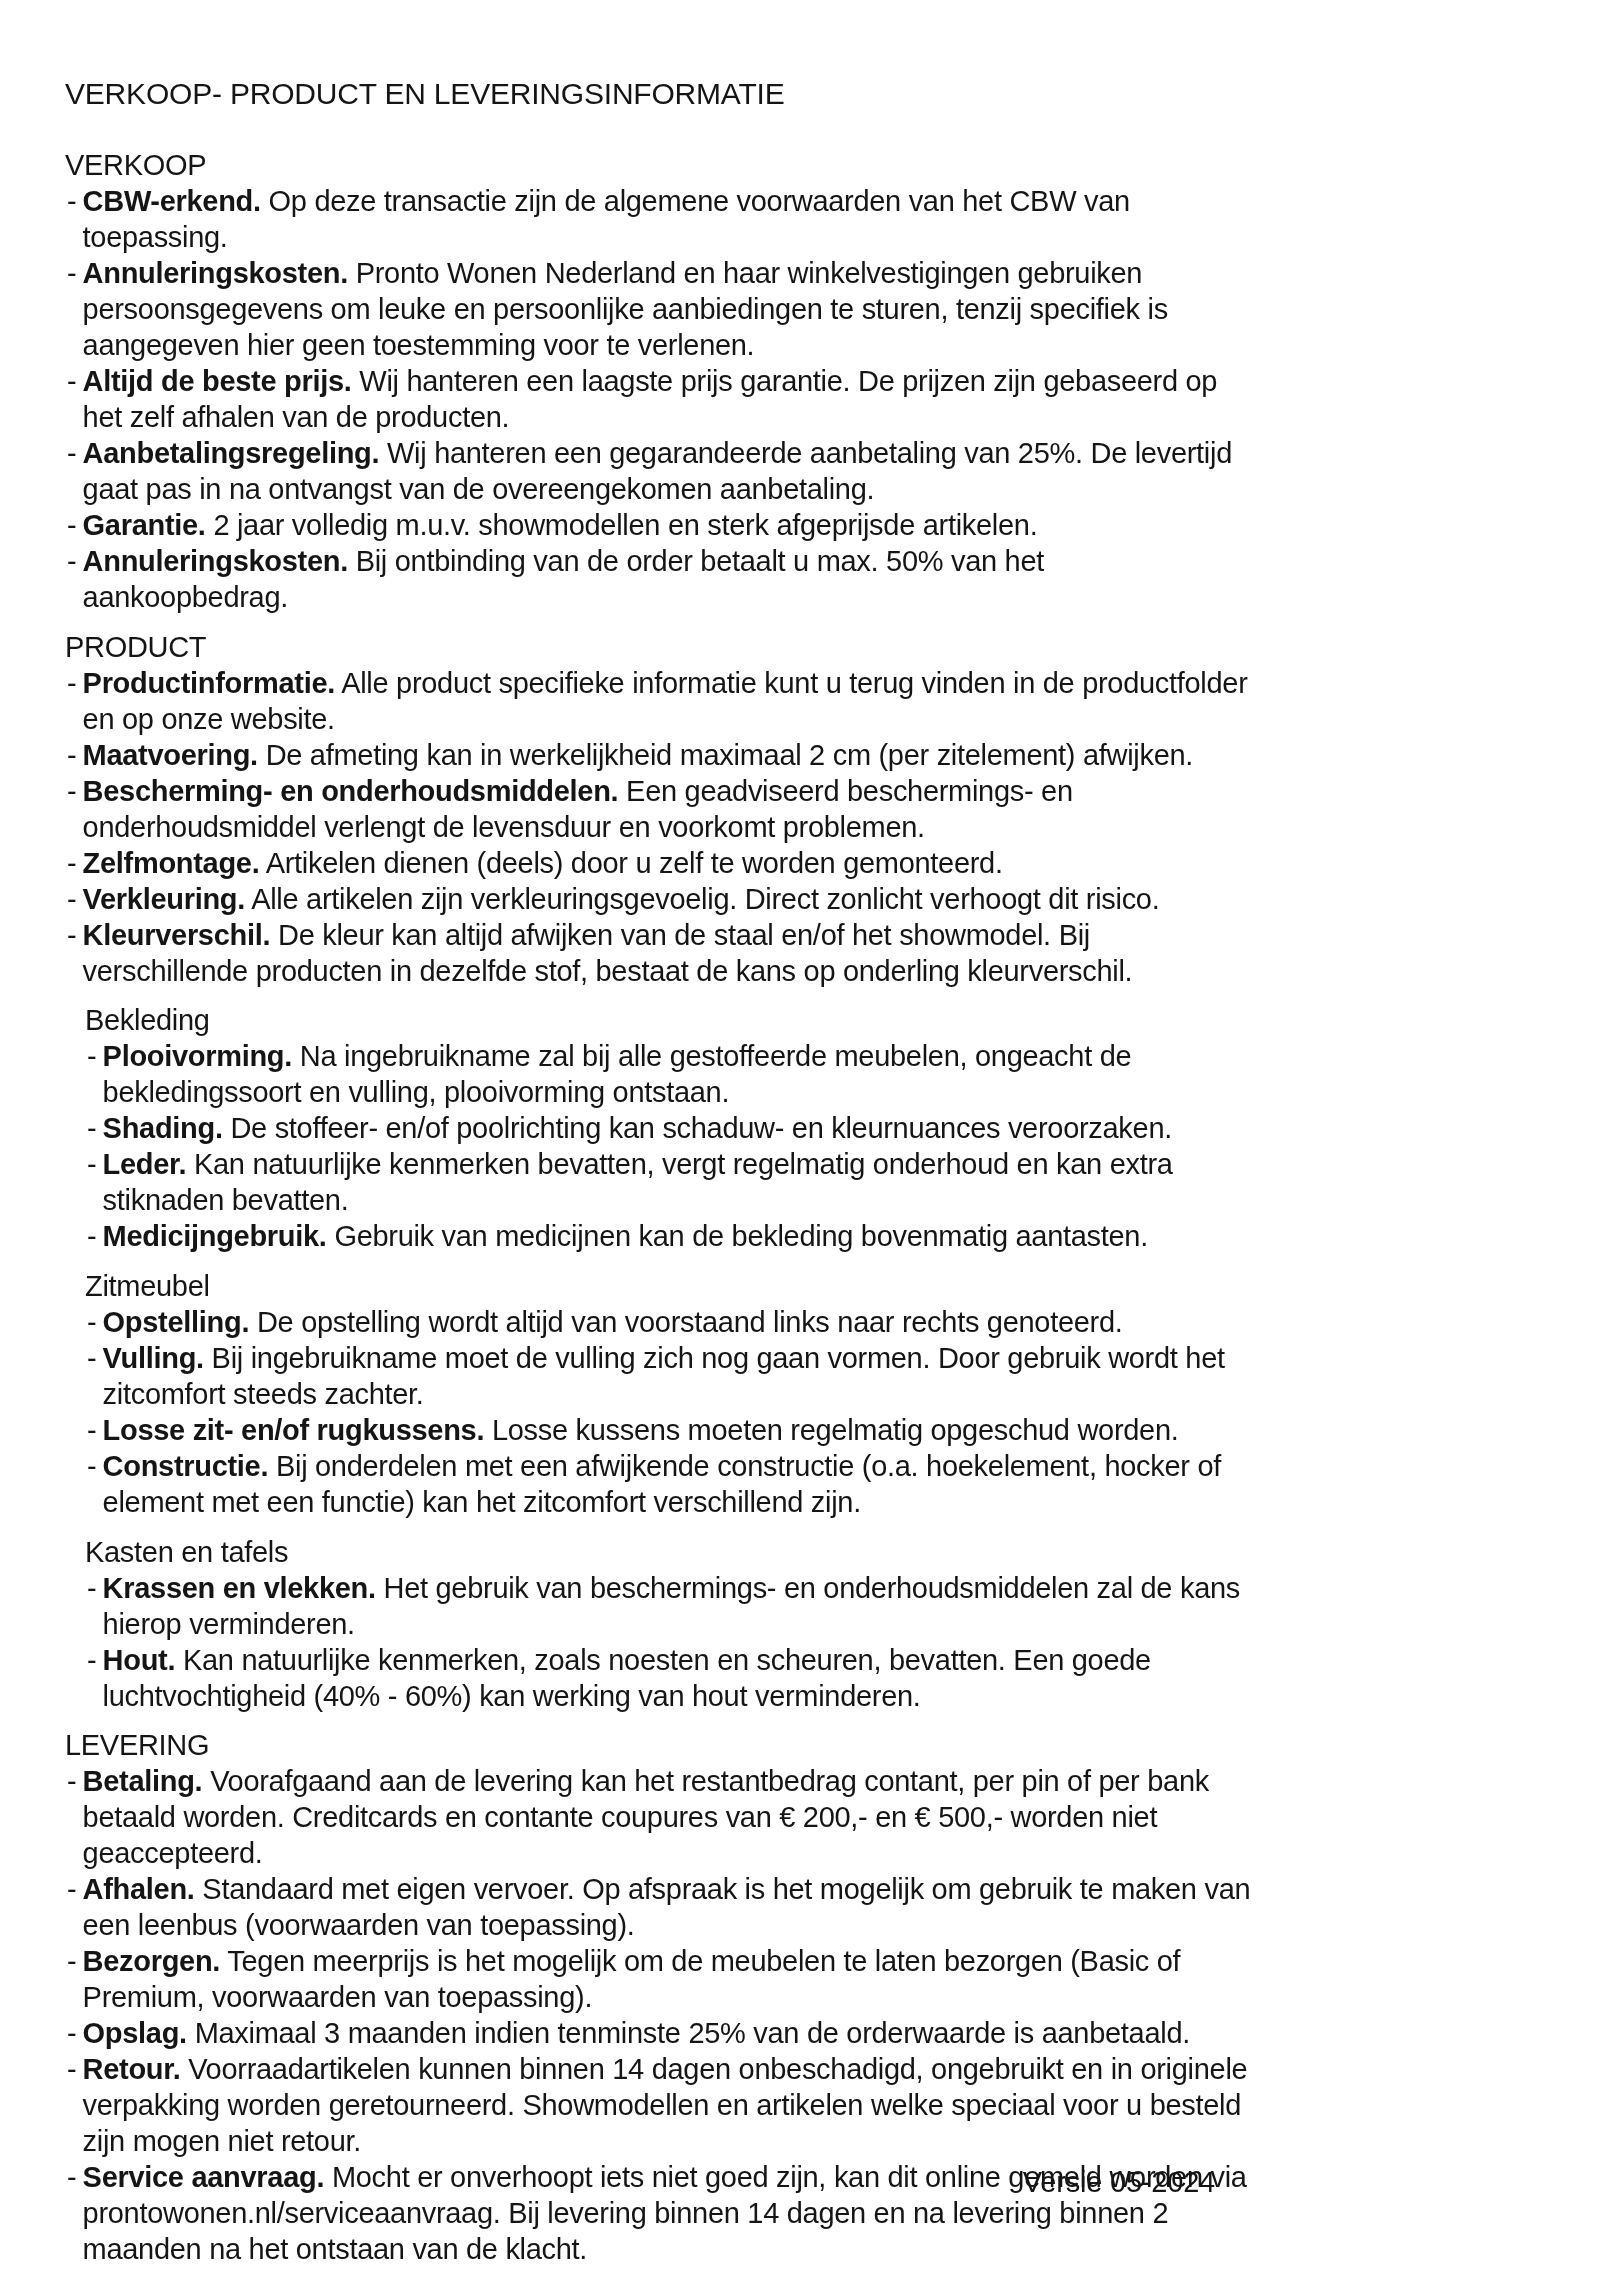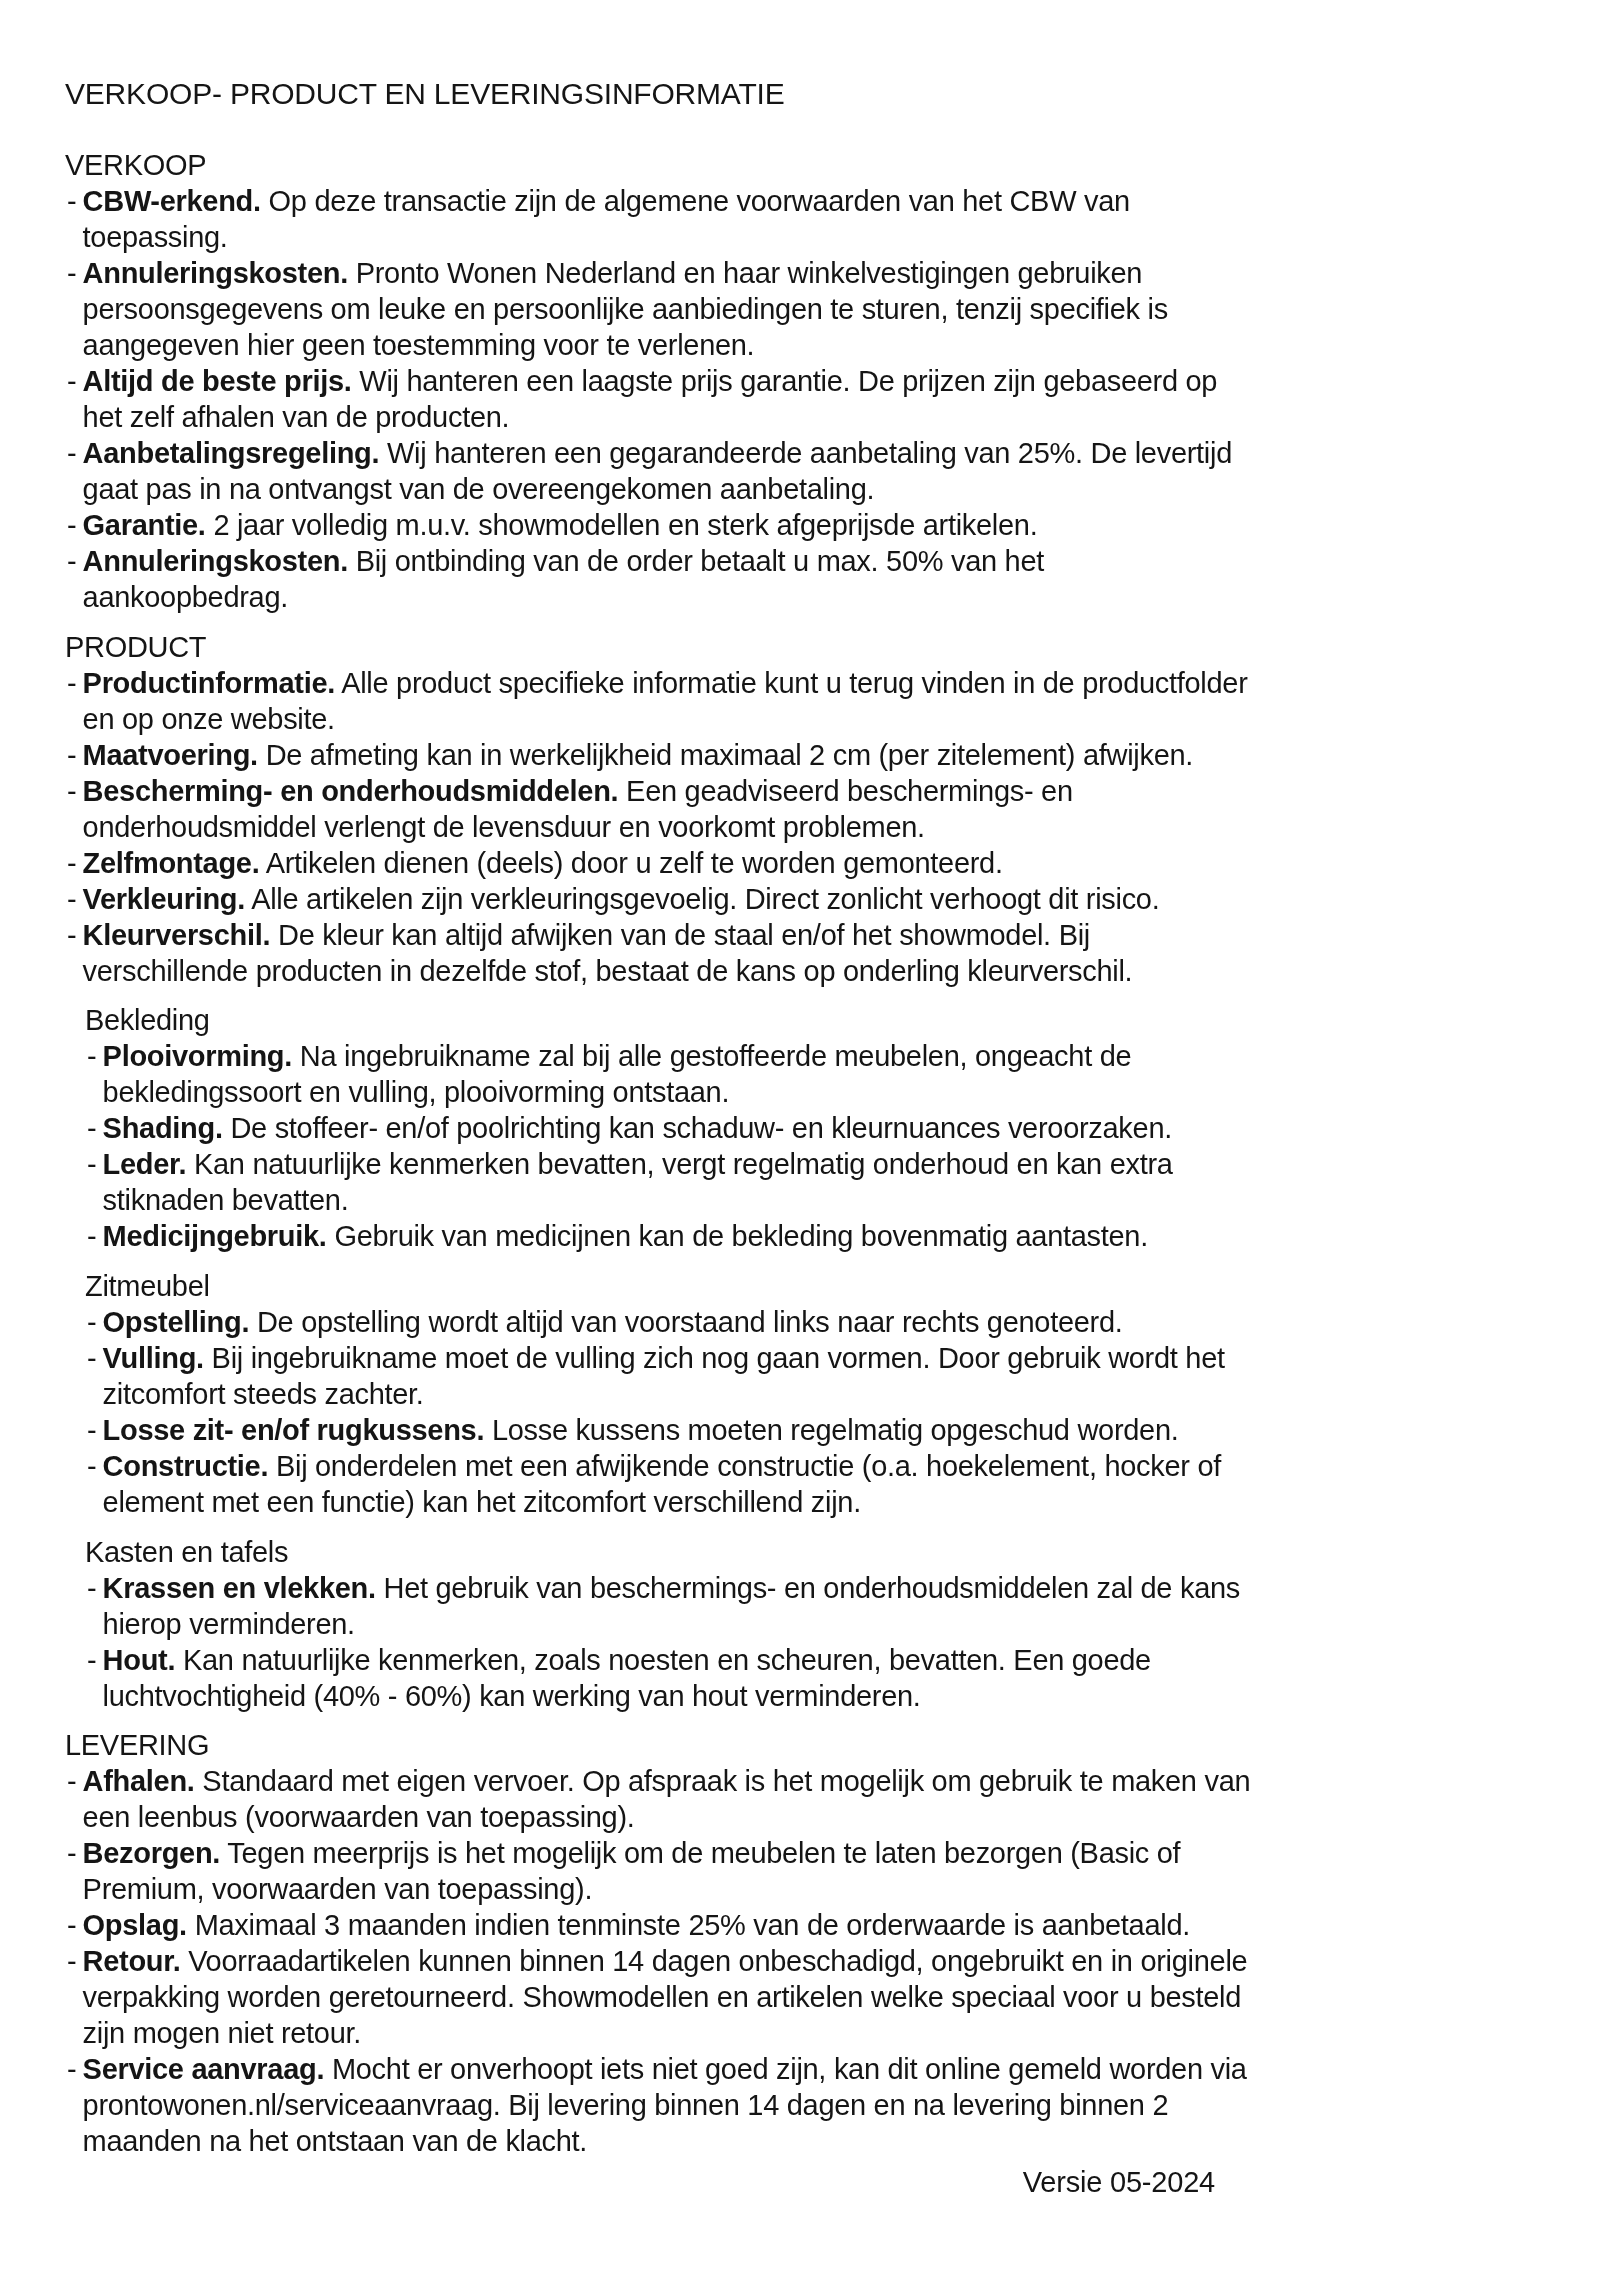--- a/index.html
+++ b/index.html
@@ -182,20 +182,24 @@
           <span class="rest">Kan natuurlijke kenmerken, zoals noesten en scheuren, bevatten. Een goede luchtvochtigheid (40% - 60%) kan werking van hout verminderen.</span>
         </li>
       </ul>
     </div>
   </section>
 
   <section class="section">
     <div class="section-heading">LEVERING</div>
     <ul class="items">
       <li class="item">
+        <span class="lead">Betaling.</span>
+        <span class="rest">Voorafgaand aan de levering kan het restantbedrag contant, per pin of per bank betaald worden. Creditcards en contante coupures van € 200,- en € 500,- worden niet geaccepteerd.</span>
+      </li>
+      <li class="item">
         <span class="lead">Afhalen.</span>
         <span class="rest">Standaard met eigen vervoer. Op afspraak is het mogelijk om gebruik te maken van een leenbus (voorwaarden van toepassing).</span>
       </li>
       <li class="item">
         <span class="lead">Bezorgen.</span>
         <span class="rest">Tegen meerprijs is het mogelijk om de meubelen te laten bezorgen (Basic of Premium, voorwaarden van toepassing).</span>
       </li>
       <li class="item">
         <span class="lead">Opslag.</span>
         <span class="rest">Maximaal 3 maanden indien tenminste 25% van de orderwaarde is aanbetaald.</span>

